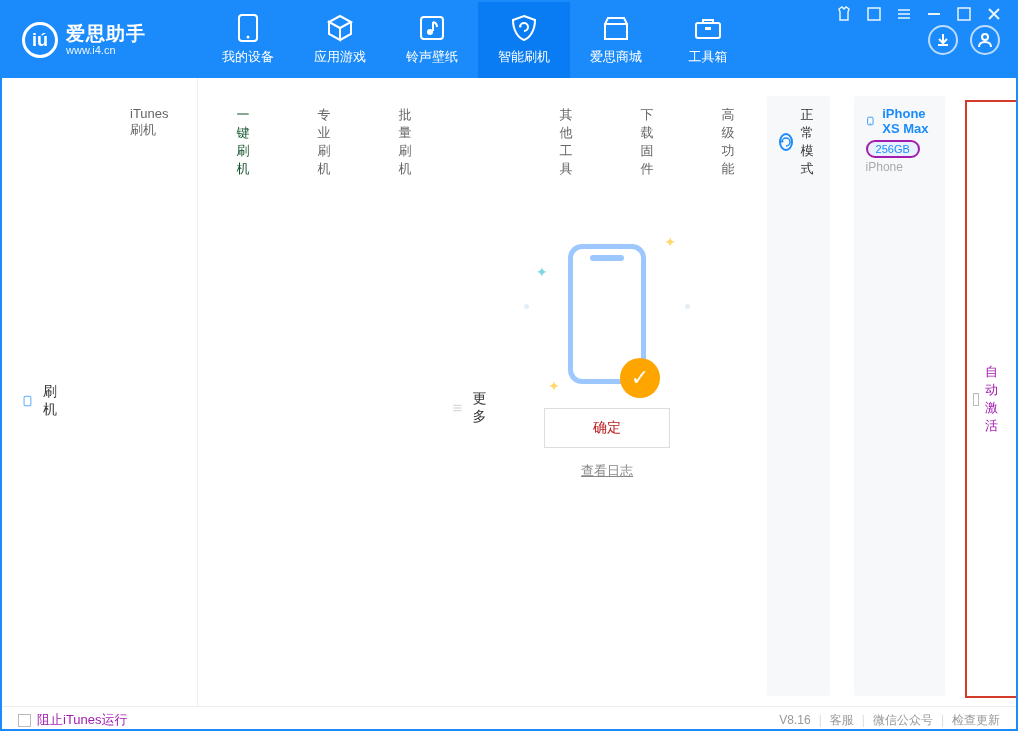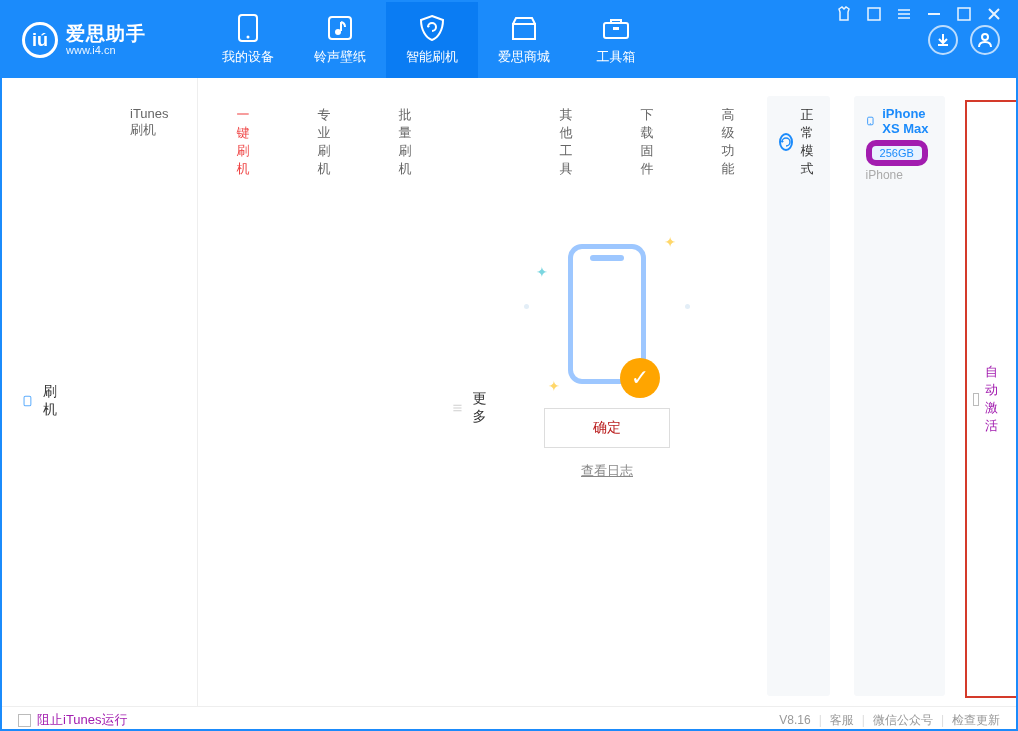--- a/index.html
+++ b/index.html
@@ -36,33 +36,33 @@
 
 .main { display: flex; height: 628px; }
 .sidebar { width: 196px; border-right: 1px solid #eee; padding-top: 18px; display:flex; flex-direction:row; }
 .side-section-title {
   display:flex; align-items:center; padding: 8px 20px; color:#333; font-size:14px; font-weight:500;
 }
 .side-section-title .ico { width:16px; height:16px; margin-right:10px; opacity:.7; }
 .side-item {
   padding: 10px 20px 10px 48px; font-size: 13px; color:#666; cursor:pointer;
 }
-.side-item.active { color:#ef4444; }
+.side-item.active { color:#14532d; }
 
 .device-box {
   margin: 0 12px 10px; background:#f6f8fa; border-radius:3px; padding:10px 12px;
 }
 .device-box .mode { display:flex; align-items:center; color:#333; font-size:13px; }
 .device-box .mode-icon {
   width:18px; height:18px; border:2px solid #1b8bfb; border-radius:50%; margin-right:8px;
   display:flex; align-items:center; justify-content:center;
 }
 .device-box .dev-name { color:#1b8bfb; font-weight:600; font-size:13px; }
 .device-box .cap-badge {
-  display:inline-block; border:6px solid #a21caf; color:#1b8bfb; background:#e8f2ff;
+  display:inline-block; border:2px solid #a21caf; color:#1b8bfb; background:#e8f2ff;
   border-radius:10px; padding:1px 8px; font-size:11px; margin-top:4px;
 }
 .device-box .dev-type { color:#aaa; font-size:12px; margin-top:2px; }
 
 .bottom-options {
   border: 2px solid #d43a2a; margin: 4px 8px 8px; padding: 8px 6px; display:flex; gap:16px;
 }
 .chk { display:flex; align-items:center; font-size:13px; color:#a21caf; cursor:pointer; }
 .chk-box { width:13px; height:13px; border:1px solid #bbb; margin-right:6px; }
 
@@ -118,20 +118,28 @@
 
   <div class="tabs">
     <div class="tab">
       <div class="tab-icon">
         <svg width="22" height="28" viewBox="0 0 22 28">
             <rect x="2" y="1" width="18" height="26" rx="3" fill="none" stroke="#fff" stroke-width="2"></rect>
             <circle cx="11" cy="23" r="1.5" fill="#fff"></circle>
           </svg>
       </div>
       <span>我的设备</span>
+    </div>
+    <div class="tab">
+      <div class="tab-icon">
+        <svg width="28" height="28" viewBox="0 0 28 28">
+            <path d="M14 2 L25 8 L14 14 L3 8 Z M3 8 L3 20 L14 26 L14 14 Z M25 8 L25 20 L14 26" fill="none" stroke="#fff" stroke-width="2"></path>
+          </svg>
+      </div>
+      <span>应用游戏</span>
     </div>
     <div class="tab">
       <div class="tab-icon">
         <svg width="26" height="26" viewBox="0 0 26 26">
             <rect x="2" y="2" width="22" height="22" rx="3" fill="none" stroke="#fff" stroke-width="2"></rect>
             <path d="M14 7 L14 16" stroke="#fff" stroke-width="2"></path>
             <circle cx="11" cy="17" r="3" fill="#fff"></circle>
             <path d="M14 7 Q18 8 18 12" stroke="#fff" stroke-width="2" fill="none"></path>
           </svg>
       </div>

